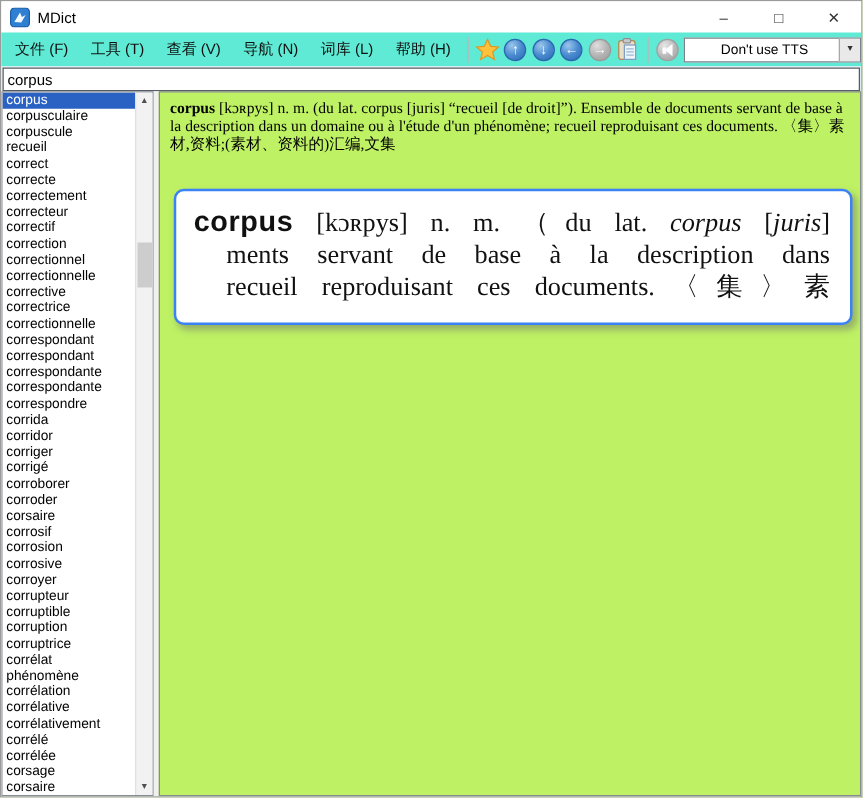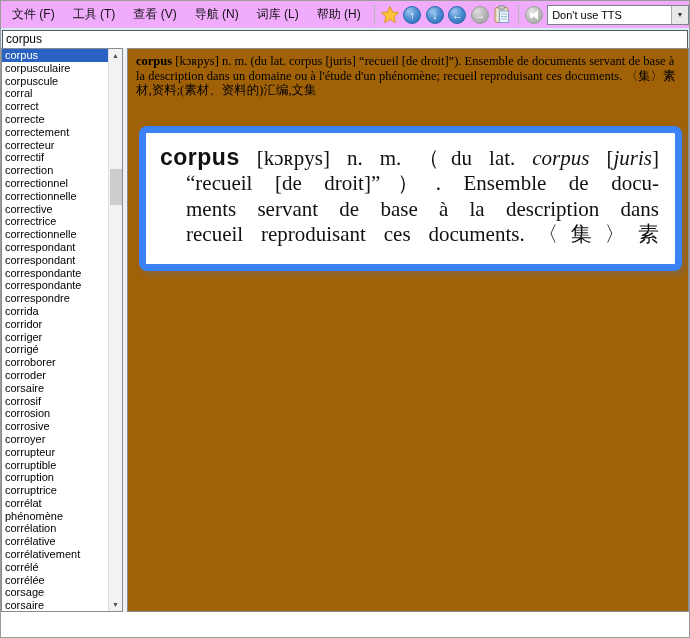--- a/index.html
+++ b/index.html
@@ -13,21 +13,21 @@
 
   
   .titlebar{ height:25px; background:#ffffff; display:flex; align-items:center; padding-left:7px; }
   .app-icon{ width:16px; height:16px; margin-right:6px; flex:0 0 auto; }
   .title-text{ font-size:12px; color:#000; }
   .win-controls{ margin-left:auto; display:flex; height:100%; }
   .win-btn{ width:44px; height:100%; display:flex; align-items:center; justify-content:center;
             font-size:12px; color:#333; cursor:default; }
 
   
-  .menubar{ height:27px; background:#f0abfc; display:flex; align-items:center; padding-left:2px; }
+  .menubar{ height:27px; background:#5eead4; display:flex; align-items:center; padding-left:2px;text-align:center; }
   .menu-item{ font-size:12px; color:#111; padding:5px 9px; white-space:nowrap; }
   .tb-sep{ width:1px; height:20px; background:#b7b7b7; margin:0 4px; }
   .tb-btn{ width:22px; height:22px; display:flex; align-items:center; justify-content:center; margin:0 1px; }
   .circle{ width:18px; height:18px; border-radius:50%; color:#fff; font-size:11px; font-weight:bold;
            display:flex; align-items:center; justify-content:center;
            background:radial-gradient(circle at 35% 28%, #9cc6ec 0%, #4a8bd0 50%, #2a68b0 100%);
            border:1px solid #2a67ae; }
   .circle.disabled{ background:radial-gradient(circle at 35% 28%, #dedede 0%, #b3b3b3 55%, #9a9a9a 100%);
                     border-color:#9a9a9a; }
   .spk{ width:18px; height:18px; border-radius:50%;
@@ -57,41 +57,53 @@
 
   .v-scroll{ width:14px; background:#f2f2f2; border-left:1px solid #e0e0e0; position:relative; flex:0 0 auto; }
   .scroll-arrow{ position:absolute; left:0; width:100%; height:13px; display:flex; align-items:center;
                  justify-content:center; font-size:7px; color:#505050; }
   .scroll-arrow.up{ top:0; }
   .scroll-arrow.down{ bottom:0; }
   .scroll-thumb{ position:absolute; left:1px; width:12px; top:120px; height:36px; background:#cdcdcd; }
 
   .splitter{ width:4px; background:#f0f0f0; cursor:col-resize; }
 
-  .main{ flex:1; background:#a16207; border:1px solid #868c94; padding:5px 8px; overflow:hidden; }
+  .main{ flex:1; background:#bef264; border:1px solid #868c94; padding:5px 8px; overflow:hidden; }
   .definition{ font-family:"Liberation Serif", serif; font-size:12.5px; line-height:14.5px; color:#000; }
   .definition .hw-top{ font-weight:bold; }
 
   
   .scan-box{ width:543px; margin:28px 0 0 3px; background:#fff;
-             border:7px solid #3b82f6; border-radius:8px;
+             border:2px solid #3b82f6; border-radius:8px;
              box-shadow:3px 4px 6px rgba(110,110,110,.5);
              padding:12px 16px 16px 14px; }
   .scan-line{ font-family:"Liberation Serif", serif; font-size:21px; line-height:25.5px; color:#111;
               padding-left:26px; text-align:justify; text-align-last:justify; white-space:nowrap; }
   .scan-line.first{ padding-left:0; }
   .scan-line.last{ text-align-last:left; }
   .scan-box .hw{ font-family:"Liberation Sans",sans-serif; font-weight:bold; font-size:23px; letter-spacing:.5px; }
   .scan-box .it{ font-style:italic; }
 </style>
 </head>
 <body>
 
 <div class="window">
 
+  <div class="titlebar">
+    <svg class="app-icon" viewBox="0 0 16 16">
+      <rect x="0.5" y="0.5" width="15" height="15" rx="3" fill="#2f7fd2" stroke="#1c5fa8"></rect>
+      <path d="M3.5 11.5 L8 4 L9.5 7.5 L12.5 6 L9 12 Z" fill="#ffffff" opacity="0.95"></path>
+    </svg>
+    <span class="title-text">MDict</span>
+    <div class="win-controls">
+      <div class="win-btn">–</div>
+      <div class="win-btn">□</div>
+      <div class="win-btn">✕</div>
+    </div>
+  </div>
 
   <div class="menubar">
     <div style="display:flex;">
 
     <div class="menu-item">文件 (F)</div>
         <div class="menu-item">工具 (T)</div>
         <div class="menu-item">查看 (V)</div>
         <div class="menu-item">导航 (N)</div>
         <div class="menu-item">词库 (L)</div>
         <div class="menu-item">帮助 (H)</div>
@@ -144,21 +156,21 @@
   </div>
 
   <div class="body">
 
     <div class="sidebar">
       <div class="word-list">
 
       <div class="list-item selected">corpus</div>
           <div class="list-item">corpusculaire</div>
           <div class="list-item">corpuscule</div>
-          <div class="list-item">corral</div>
+          <div class="list-item">recueil</div>
           <div class="list-item">correct</div>
           <div class="list-item">correcte</div>
           <div class="list-item">correctement</div>
           <div class="list-item">correcteur</div>
           <div class="list-item">correctif</div>
           <div class="list-item">correction</div>
           <div class="list-item">correctionnel</div>
           <div class="list-item">correctionnelle</div>
           <div class="list-item">corrective</div>
           <div class="list-item">correctrice</div>
@@ -206,21 +218,20 @@
       <p class="definition">
         <span class="hw-top">corpus</span><span> [kɔʀpys] n. m. (du lat. corpus [juris] “recueil [de droit]”). Ensemble de documents servant de base à la description dans un domaine ou à l'étude d'un phénomène; recueil reproduisant ces documents. 〈集〉素材,资料;(素材、资料的)汇编,文集</span>
       </p>
 
       <div class="scan-box">
         <div class="scan-line first">
           
         <span class="hw">corpus</span><span class="rm"> [kɔʀpys] n. m. （du lat. </span><span class="it">corpus</span><span class="rm"> [</span><span class="it">juris</span><span class="rm">]</span></div>
         <div>
 
-        <div class="scan-line">“recueil [de droit]”）. Ensemble de docu-</div>
             <div class="scan-line">ments servant de base à la description dans</div>
             <div class="scan-line">recueil reproduisant ces documents.〈集〉素</div>
           </div>
       </div>
     </div>
 
   </div>
 </div>
 
 </body></html>

